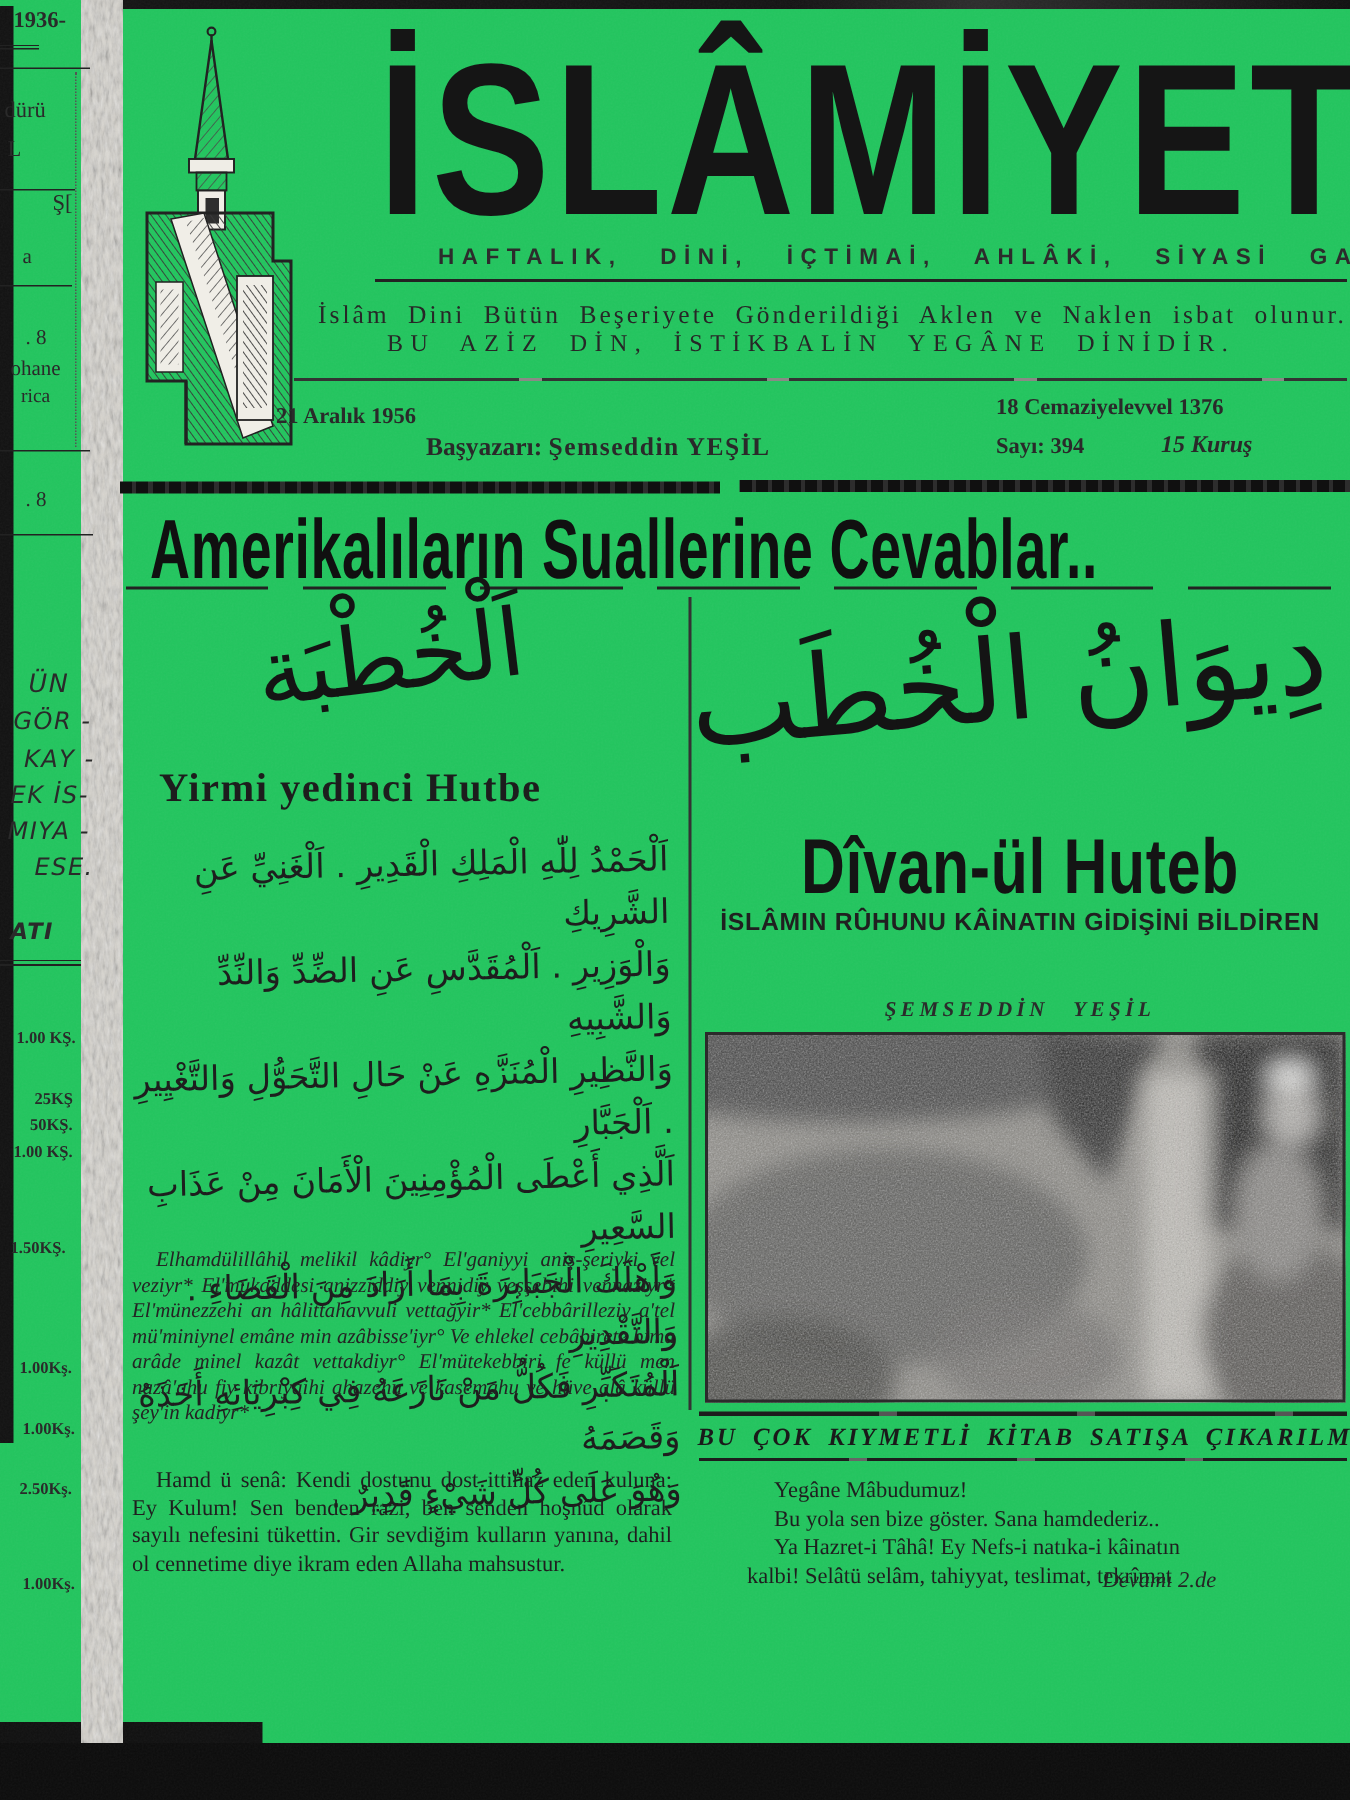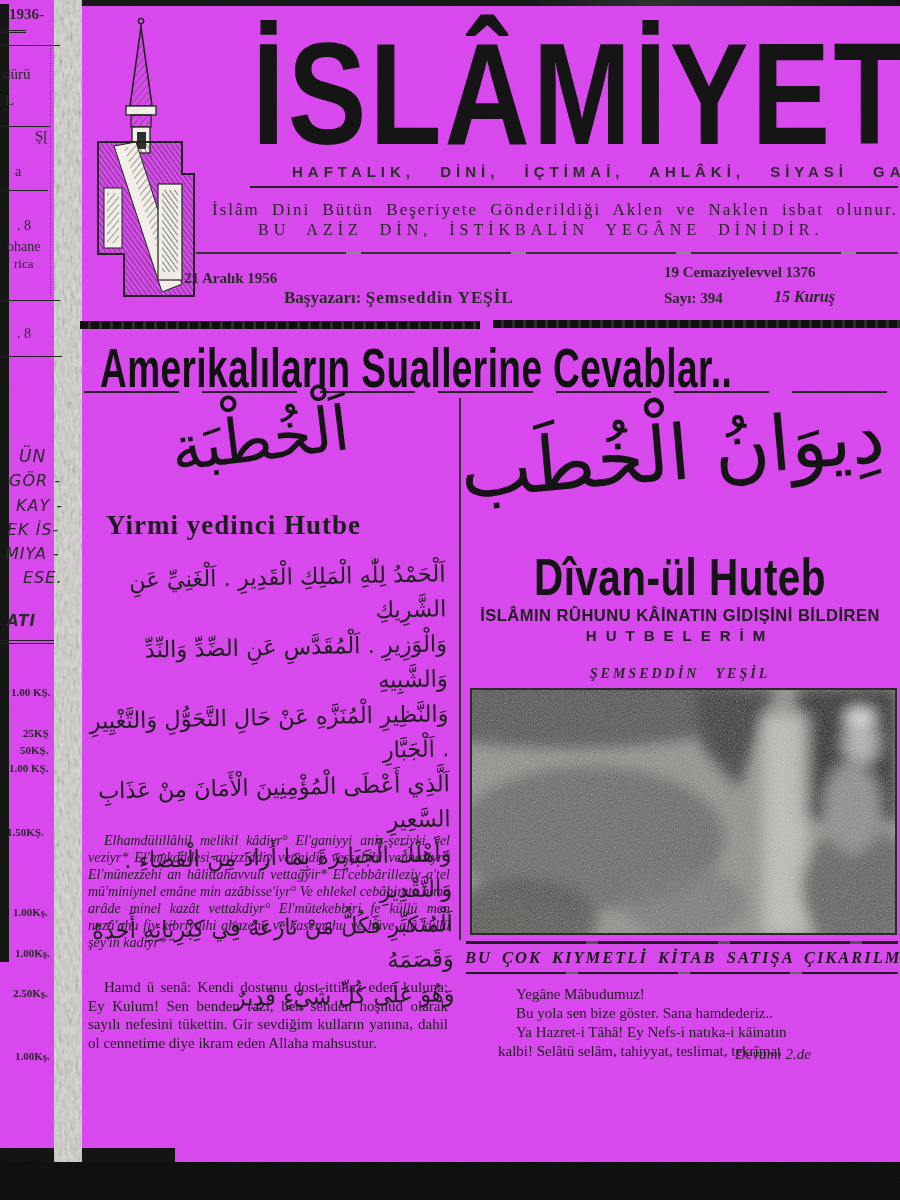--- a/index.html
+++ b/index.html
@@ -1,16 +1,16 @@
 <!DOCTYPE html>
 <html><head>
 <meta charset="utf-8">
 <style>
   html,body{margin:0;padding:0;background:#555;}
-  #page{position:relative;width:900px;height:1200px;background:#d946ef;overflow:hidden;
+  #page{position:relative;width:900px;height:1200px;background:#22c55e;overflow:hidden;
         font-family:"Liberation Serif","DejaVu Serif",serif;color:#1b1b1b;}
   .abs{position:absolute;}
   .rule{position:absolute;background:#222;}
   .sans{font-family:"Liberation Sans","DejaVu Sans",sans-serif;}
   .serif{font-family:"Liberation Serif","DejaVu Serif",serif;}
   .arabic{font-family:"DejaVu Sans",sans-serif;direction:rtl;}
   
   .np-title{font-weight:bold;letter-spacing:3px;font-size:118px;line-height:1;
             transform:scale(1.0,1.22);transform-origin:left top;white-space:nowrap;color:#151515;}
   .np-subtitle{font-size:15px;font-weight:bold;letter-spacing:5px;word-spacing:16px;color:#2c2c2c;white-space:nowrap;}
@@ -144,21 +144,21 @@
   <div class="abs serif motto1" style="left:212px;top:200px;">İslâm Dini Bütün Beşeriyete Gönderildiği Aklen ve Naklen isbat olunur.</div>
   <div class="abs serif motto2" style="left:258px;top:221px;">BU AZİZ DİN, İSTİKBALİN YEGÂNE DİNİDİR.</div>
 
   <div class="faded-rule" style="left:196px;top:252px;width:702px;"></div>
 
   <div class="abs serif dateline" style="left:184px;top:270px;">21 Aralık 1956</div>
   <div class="abs serif dateline" style="left:284px;top:288px;font-size:17px;">
     <span>Başyazarı:</span>
     <span style="letter-spacing:1px;">Şemseddin YEŞİL</span>
   </div>
-  <div class="abs serif dateline" style="left:664px;top:264px;">19 Cemaziyelevvel 1376</div>
+  <div class="abs serif dateline" style="left:664px;top:264px;">18 Cemaziyelevvel 1376</div>
   <div class="abs serif dateline" style="left:664px;top:290px;">Sayı: 394</div>
   <div class="abs serif dateline" style="left:774px;top:288px;font-size:16px;font-style:italic;">15 Kuruş</div>
 
   <div class="thickbar" style="left:80px;top:321px;width:400px;"></div>
   <div class="thickbar" style="left:493px;top:320px;width:407px;"></div>
 
   <div class="abs sans headline" style="left:100px;top:336px;">Amerikalıların Suallerine Cevablar..</div>
   <div class="dashed-rule" style="left:84px;top:391px;width:814px;"></div>
 
   <div class="rule" style="left:459px;top:398px;width:2px;height:542px;background:#333;"></div>
@@ -179,21 +179,20 @@
 
   <div class="abs serif translit" style="left:88px;top:832px;width:362px;text-indent:16px;">Elhamdülillâhil melikil kâdiyr°  El'ganiyyi aniş-şeriyki vel veziyr*  El'mukaddesi anizziddiy vennidiy veşşebihi vennaziyr*  El'münezzehi an hâlittahavvuli vettağyir*  El'cebbârilleziy a'tel mü'miniynel emâne min azâbisse'iyr°  Ve ehlekel cebâbirete bima arâde minel kazât vettakdiyr°  El'mütekebbiri fe küllü men nazâ'ahu fiy kibriyaihi ahazehu ve kasemahu ve hüve alâ küllü şey'in kadiyr*</div>
 
   <div class="abs serif bodytext" style="left:88px;top:978px;width:360px;text-indent:16px;">Hamd ü senâ:  Kendi dostunu dost ittihaz eden kuluna:  Ey Kulum!  Sen benden razi,  ben senden hoşnûd olarak sayılı nefesini tükettin. Gir sevdiğim kulların yanına, dahil ol cennetime diye ikram eden Allaha mahsustur.</div>
 
   <div class="abs arabic callig" style="left:475px;top:408px;width:410px;font-size:76px;text-align:center;transform:rotate(-5deg);">دِيوَانُ الْخُطَب</div>
 
   <div class="abs sans divan-title" style="left:465px;top:548px;width:430px;text-align:center;">Dîvan-ül Huteb</div>
 
   <div class="abs sans sub1" style="left:465px;top:606px;width:430px;text-align:center;">İSLÂMIN RÛHUNU KÂİNATIN GİDİŞİNİ BİLDİREN</div>
-  <div class="abs sans sub2" style="left:465px;top:627px;width:430px;text-align:center;">HUTBELERİM</div>
 
   <div class="abs serif author" style="left:465px;top:666px;width:430px;text-align:center;">ŞEMSEDDİN  YEŞİL</div>
 
   <svg class="abs" style="left:470px;top:688px;" width="427" height="247" viewBox="0 0 427 247" preserveAspectRatio="none">
     <defs>
       <filter id="ht">
           <feTurbulence type="fractalNoise" baseFrequency="0.9" numOctaves="2" seed="11" stitchTiles="stitch"></feTurbulence>
           <feColorMatrix type="saturate" values="0"></feColorMatrix>
         </filter>
       <filter id="soft">

